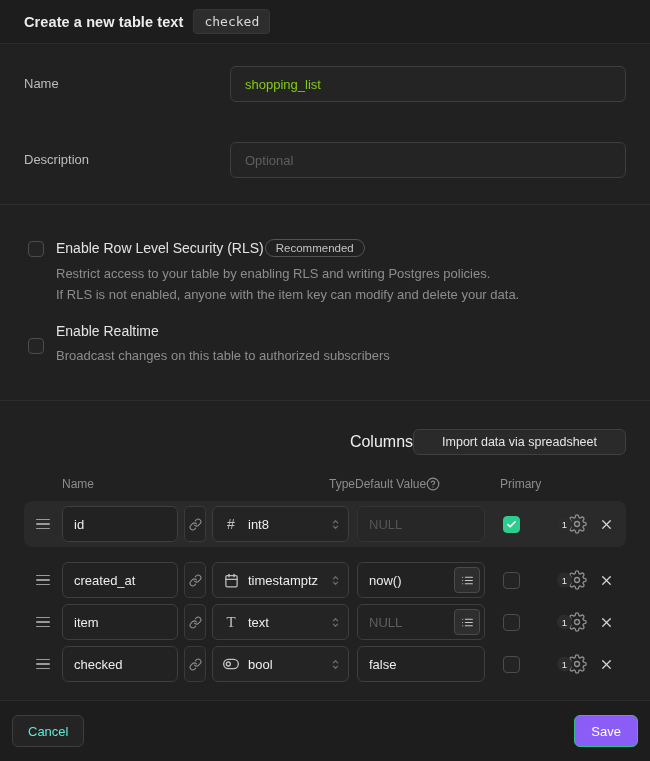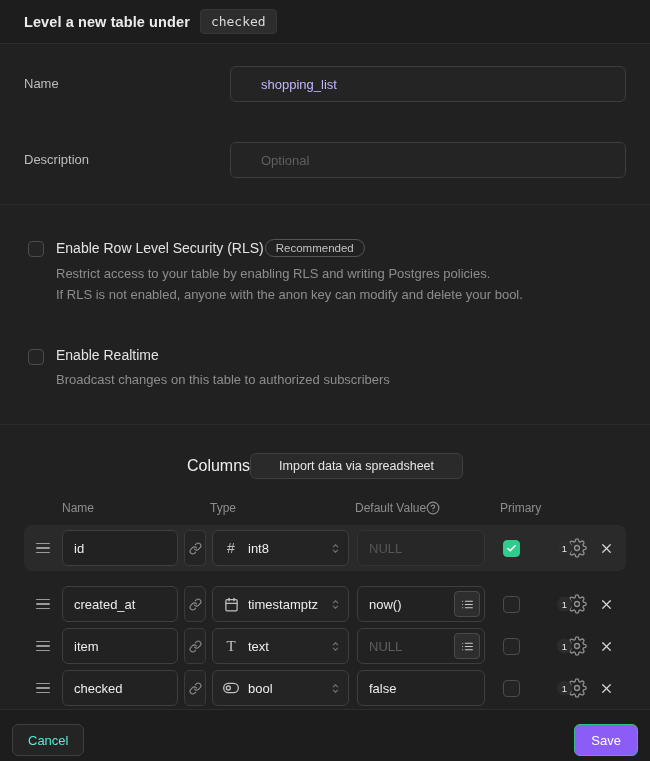--- a/index.html
+++ b/index.html
@@ -14,43 +14,43 @@
   .hdr-title { font-size:14.5px; font-weight:700; color:#ececec; letter-spacing:.1px; }
   .schema-badge { font-family:"DejaVu Sans Mono", monospace; font-size:13px; color:#d8d8d8;
                   background:#2d2d2d; border:1px solid #373737; border-radius:4px; padding:4px 10px; }
 
   
   .sec-fields { padding:22px 24px 26px; border-bottom:1px solid #2d2d2d; flex:0 0 auto; }
   .field-row { display:flex; align-items:flex-start; }
   .field-row + .field-row { margin-top:40px;justify-content:space-between; }
   .field-label { width:206px; flex:0 0 auto; font-size:13px; color:#bdbdbd; padding-top:10px; }
   .txt-input { flex:1; height:36px; background:#242424; border:1px solid #3e3e3e; border-radius:6px;
-               color:#c4b5fd; font-size:13px; font-weight:500; padding:0 30px; outline:none;
+               color:#84cc16; font-size:13px; font-weight:500; padding:0 14px; outline:none;
                font-family:"Liberation Sans", sans-serif; }
   .txt-input::placeholder { color:#5f5f5f; font-weight:400; }
 
   
   .sec-toggles { padding:34px 24px; border-bottom:1px solid #2d2d2d; flex:0 0 auto; }
   .toggle-block { display:flex; align-items:flex-start; }
-  .toggle-block + .toggle-block { margin-top:42px; }
+  .toggle-block + .toggle-block { margin-top:18px;align-items:center; }
   .cbox { width:16px; height:16px; border:1px solid #4c4c4c; border-radius:4px; background:#242424;
           flex:0 0 auto; margin:2px 12px 0 4px; cursor:pointer; }
   .toggle-label-row { display:flex; align-items:center; gap:1px; }
   .toggle-label { font-size:14px; font-weight:500; color:#e4e4e4; }
   .pill { border:1px solid #545454; border-radius:999px; padding:2px 10px; font-size:11.5px; color:#c3c3c3; }
   .toggle-desc { font-size:13px; color:#8d8d8d; line-height:21px; margin-top:6px; }
 
   
   .sec-columns { padding:28px 24px 0; flex:1 1 auto; }
-  .col-head { display:flex; align-items:center; justify-content:center; }
+  .col-head { display:flex; align-items:center; justify-content:flex-end; }
   .col-heading { font-size:16px; font-weight:500; color:#efefef; }
   .import-btn { background:#2a2a2a; border:1px solid #404040; border-radius:6px; color:#e6e6e6;
                 font-size:12.5px; padding:5px 28px; cursor:pointer; font-family:"Liberation Sans", sans-serif; }
   .grid-headers { display:flex; margin-top:22px; padding-left:38px; font-size:12px; color:#8d8d8d; }
-  .gh-name { width:148px; } .gh-type { width:145px; }
+  .gh-name { width:148px; } .gh-type { width:145px;text-align:right; }
   .gh-default { width:145px; display:flex; }
   .help-ic { color:#8d8d8d; display:inline-flex; }
   .rows-host { margin-top:10px; }
 
   .col-row { display:flex; align-items:center; height:42px; padding:0 12px 0 12px; border-radius:8px; }
   .col-row.highlight { height:46px; background:#2a2a2a; margin-bottom:12px; }
   .drag-handle { width:14px; display:flex; flex-direction:column; gap:3px; margin-right:12px; cursor:grab; }
   .drag-handle i { display:block; height:1.6px; background:#9a9a9a; border-radius:1px; }
   .inp { height:36px; background:#222; border:1px solid #3e3e3e; border-radius:6px; color:#ededed;
          font-size:13px; font-weight:500; padding:0 11px; outline:none; font-family:"Liberation Sans", sans-serif; }
@@ -90,21 +90,21 @@
   .btn-save { height:32px; padding:0 16px; border-radius:6px; border:1px solid #2fbe85; font-size:13px;
               color:#fff; cursor:pointer; font-family:"Liberation Sans", sans-serif; }
   svg { display:block; }
 </style>
 </head>
 <body>
 
 <div class="modal">
 
   <div class="hdr">
-    <span class="hdr-title">Level a new table under</span>
+    <span class="hdr-title">Create a new table text</span>
     <span class="schema-badge">checked</span>
   </div>
 
   <div class="sec-fields">
     <div class="field-row">
       <span class="field-label">Name</span>
       <input class="txt-input" value="shopping_list" style="">
     </div>
     <div class="field-row">
       <span class="field-label">Description</span>
@@ -115,21 +115,21 @@
   <div class="sec-toggles">
     <div class="toggle-block">
       <span class="cbox"></span>
       <div>
         <div class="toggle-label-row">
           <span class="toggle-label">Enable Row Level Security (RLS)</span>
           <span class="pill">Recommended</span>
         </div>
         <div class="toggle-desc">
           <div>Restrict access to your table by enabling RLS and writing Postgres policies.</div>
-          <div>If RLS is not enabled, anyone with the anon key can modify and delete your bool.</div>
+          <div>If RLS is not enabled, anyone with the item key can modify and delete your data.</div>
         </div>
       </div>
     </div>
     <div class="toggle-block">
       <span class="cbox"></span>
       <div>
         <div class="toggle-label-row">
           <span class="toggle-label">Enable Realtime</span>
         </div>
         <div class="toggle-desc">Broadcast changes on this table to authorized subscribers</div>

